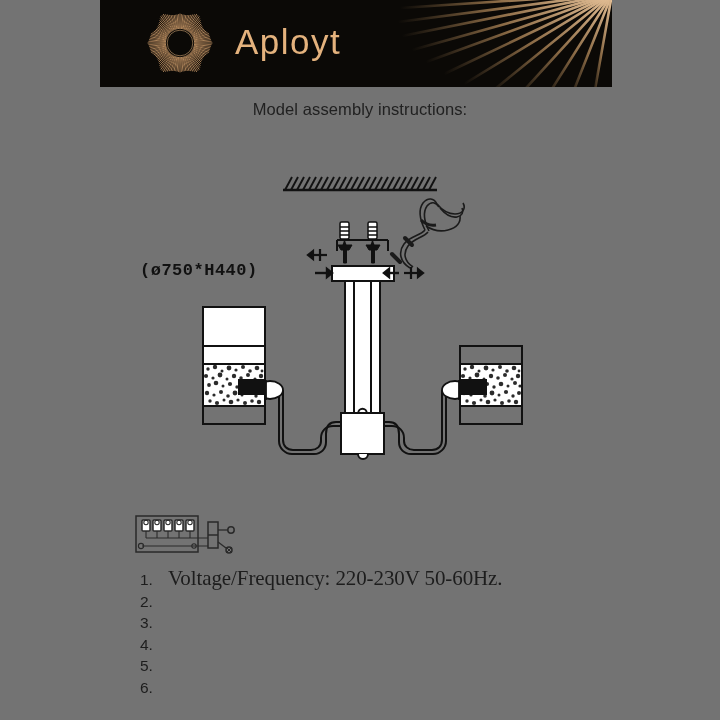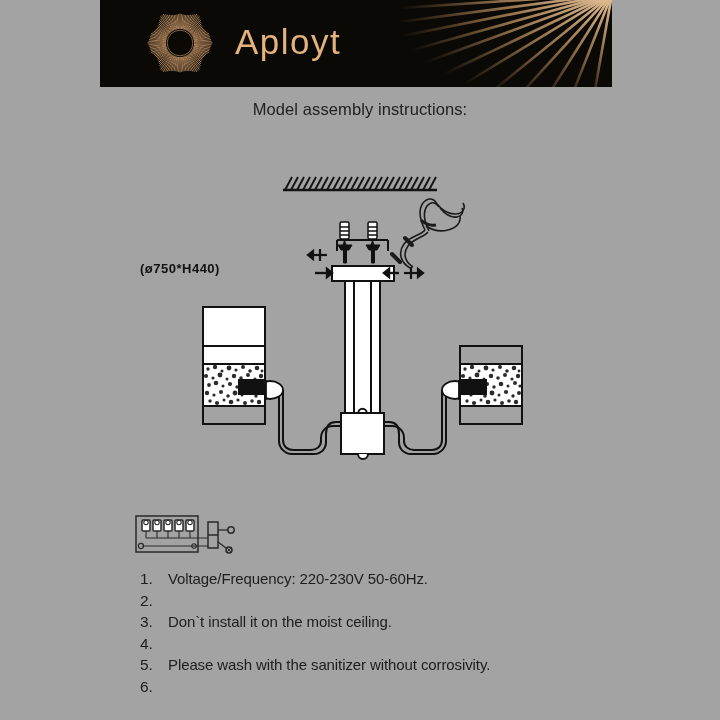--- a/index.html
+++ b/index.html
@@ -11,21 +11,21 @@
     width: 720px;
     height: 720px;
     overflow: hidden;
     font-family: "Liberation Sans", sans-serif;
     color: #1a1a1a;
   }
   #page {
     position: relative;
     width: 720px;
     height: 720px;
-    background: #a3a3a3;
+    background: #737373;
     box-sizing: border-box;
   }
   
   #banner {
     position: absolute;
     left: 100px;
     top: 0px;
     width: 512px;
     height: 87px;
     background: #0b0906;
@@ -71,23 +71,23 @@
     font-size: 16.5px;
     color: #212121;
     line-height: 22px;
     letter-spacing: 0.1px;
   }
   
   #dim-label {
     position: absolute;
     left: 140px;
     top: 261px;
-    font-family: Liberation Sans, sans-serif;
+    font-family: Liberation Mono, monospace;
     font-weight: bold;
-    font-size: 13px;
+    font-size: 17px;
     color: #111;
     letter-spacing: 0.5px;
     white-space: nowrap;
   }
   
   #diagram {
     position: absolute;
     left: 0;
     top: 150px;
     width: 720px;
@@ -114,24 +114,25 @@
     line-height: 21.5px;
   }
   .instr-num {
     width: 28px;
     flex: 0 0 28px;
     font-size: 15.5px;
     color: #1d1d1d;
     text-align: left;
   }
   .instr-text {
-    font-size: 15px;
+    font-size: 21px;
     color: #1d1d1d;
     white-space: nowrap;
     letter-spacing: -0.1px;
+    font-family: Liberation Serif, serif;
   }
 </style>
 </head>
 <body>
 
 <div id="page">
 
   <div id="banner">
 
     <svg id="banner-rays" viewBox="0 0 512 87">
@@ -573,27 +574,25 @@
   <div id="instructions">
     <div class="instr-row">
       <span class="instr-num">1.</span>
       <span class="instr-text">Voltage/Frequency: 220-230V 50-60Hz.</span>
     </div>
     <div class="instr-row">
       <span class="instr-num">2.</span>
     </div>
     <div class="instr-row">
       <span class="instr-num">3.</span>
-      <span class="instr-text">Don`t install it on the moist ceiling.</span>
     </div>
     <div class="instr-row">
       <span class="instr-num">4.</span>
     </div>
     <div class="instr-row">
       <span class="instr-num">5.</span>
-      <span class="instr-text">Please wash with the sanitizer without corrosivity.</span>
     </div>
     <div class="instr-row">
       <span class="instr-num">6.</span>
     </div>
   </div>
 
 </div>
 
 </body></html>

